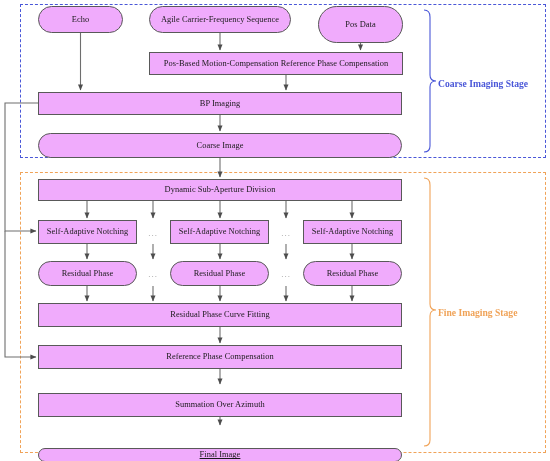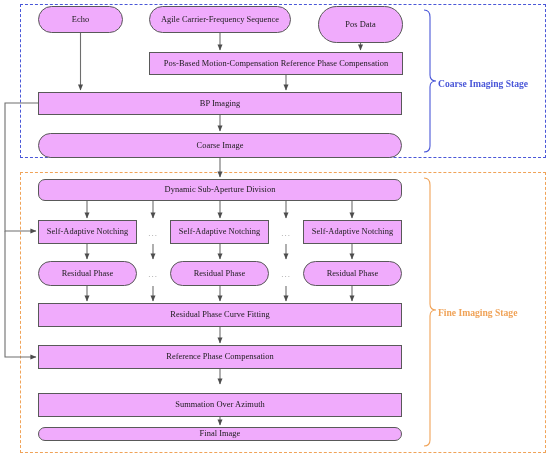--- a/index.html
+++ b/index.html
@@ -128,30 +128,30 @@
 
   <div class="stage-label" id="stage-label-coarse" style="left: 438px; top: 78px; color: rgb(74, 87, 216);">Coarse Imaging Stage</div>
   <div class="stage-label" id="stage-label-fine" style="left: 438px; top: 307px; color: rgb(240, 163, 88);">Fine Imaging Stage</div>
 
   <div class="node round" id="node-echo" style="left: 38px; top: 6px; width: 85px; height: 27px; border-color: rgb(89, 89, 89); color: rgb(26, 26, 26);">Echo</div>
   <div class="node round" id="node-agile-seq" style="left: 149px; top: 6px; width: 142px; height: 27px; border-color: rgb(89, 89, 89); color: rgb(26, 26, 26);">Agile Carrier-Frequency Sequence</div>
   <div class="node round" id="node-pos-data" style="left: 318px; top: 6px; width: 85px; height: 37px; border-color: rgb(89, 89, 89); color: rgb(26, 26, 26);">Pos Data</div>
   <div class="node" id="node-pos-motion-comp" style="left: 149px; top: 52px; width: 254px; height: 23px; border-color: rgb(89, 89, 89); color: rgb(26, 26, 26);">Pos-Based Motion-Compensation Reference Phase Compensation</div>
   <div class="node" id="node-bp-imaging" style="left: 38px; top: 92px; width: 364px; height: 23px; border-color: rgb(89, 89, 89); color: rgb(26, 26, 26); text-align: right;">BP Imaging</div>
   <div class="node round" id="node-coarse-image" style="left: 38px; top: 133px; width: 364px; height: 25px; border-color: rgb(89, 89, 89); color: rgb(26, 26, 26);">Coarse Image</div>
-  <div class="node" id="node-dynamic-subaperture" style="left: 38px; top: 179px; width: 364px; height: 22px; border-color: rgb(89, 89, 89); color: rgb(26, 26, 26); border-radius: 7px;">Dynamic Sub-Aperture Division</div>
+  <div class="node" id="node-dynamic-subaperture" style="left: 38px; top: 179px; width: 364px; height: 22px; border-color: rgb(89, 89, 89); color: rgb(26, 26, 26);">Dynamic Sub-Aperture Division</div>
   <div class="node" id="node-notching-1" style="left: 38px; top: 220px; width: 99px; height: 24px; border-color: rgb(89, 89, 89); color: rgb(26, 26, 26);">Self-Adaptive Notching</div>
   <div class="node" id="node-notching-2" style="left: 170px; top: 220px; width: 99px; height: 24px; border-color: rgb(89, 89, 89); color: rgb(26, 26, 26);">Self-Adaptive Notching</div>
   <div class="node" id="node-notching-3" style="left: 303px; top: 220px; width: 99px; height: 24px; border-color: rgb(89, 89, 89); color: rgb(26, 26, 26);">Self-Adaptive Notching</div>
   <div class="node round" id="node-residual-phase-1" style="left: 38px; top: 261px; width: 99px; height: 25px; border-color: rgb(89, 89, 89); color: rgb(26, 26, 26);">Residual Phase</div>
   <div class="node round" id="node-residual-phase-2" style="left: 170px; top: 261px; width: 99px; height: 25px; border-color: rgb(89, 89, 89); color: rgb(26, 26, 26);">Residual Phase</div>
   <div class="node round" id="node-residual-phase-3" style="left: 303px; top: 261px; width: 99px; height: 25px; border-color: rgb(89, 89, 89); color: rgb(26, 26, 26);">Residual Phase</div>
   <div class="node" id="node-curve-fitting" style="left: 38px; top: 303px; width: 364px; height: 24px; border-color: rgb(89, 89, 89); color: rgb(26, 26, 26);">Residual Phase Curve Fitting</div>
   <div class="node" id="node-ref-phase-comp" style="left: 38px; top: 345px; width: 364px; height: 24px; border-color: rgb(89, 89, 89); color: rgb(26, 26, 26);">Reference Phase Compensation</div>
   <div class="node" id="node-summation-azimuth" style="left: 38px; top: 386px; width: 364px; height: 24px; border-color: rgb(89, 89, 89); color: rgb(26, 26, 26); margin-top: 7px;">Summation Over Azimuth</div>
-  <div class="node round" id="node-final-image" style="left: 38px; top: 427px; width: 364px; height: 14px; border-color: rgb(89, 89, 89); color: rgb(26, 26, 26);">Final Image</div>
+  <div class="node round" id="node-final-image" style="left: 38px; top: 448px; width: 364px; height: 14px; border-color: rgb(89, 89, 89); color: rgb(26, 26, 26); text-decoration: underline;">Final Image</div>
 
   <div class="ellipsis" id="ellipsis-0" style="left: 153px; top: 233px; color: rgb(154, 154, 154);">...</div>
   <div class="ellipsis" id="ellipsis-1" style="left: 286px; top: 233px; color: rgb(154, 154, 154);">...</div>
   <div class="ellipsis" id="ellipsis-2" style="left: 153px; top: 274px; color: rgb(154, 154, 154);">...</div>
   <div class="ellipsis" id="ellipsis-3" style="left: 286px; top: 274px; color: rgb(154, 154, 154);">...</div>
 
 </div>
 
 </body></html>

